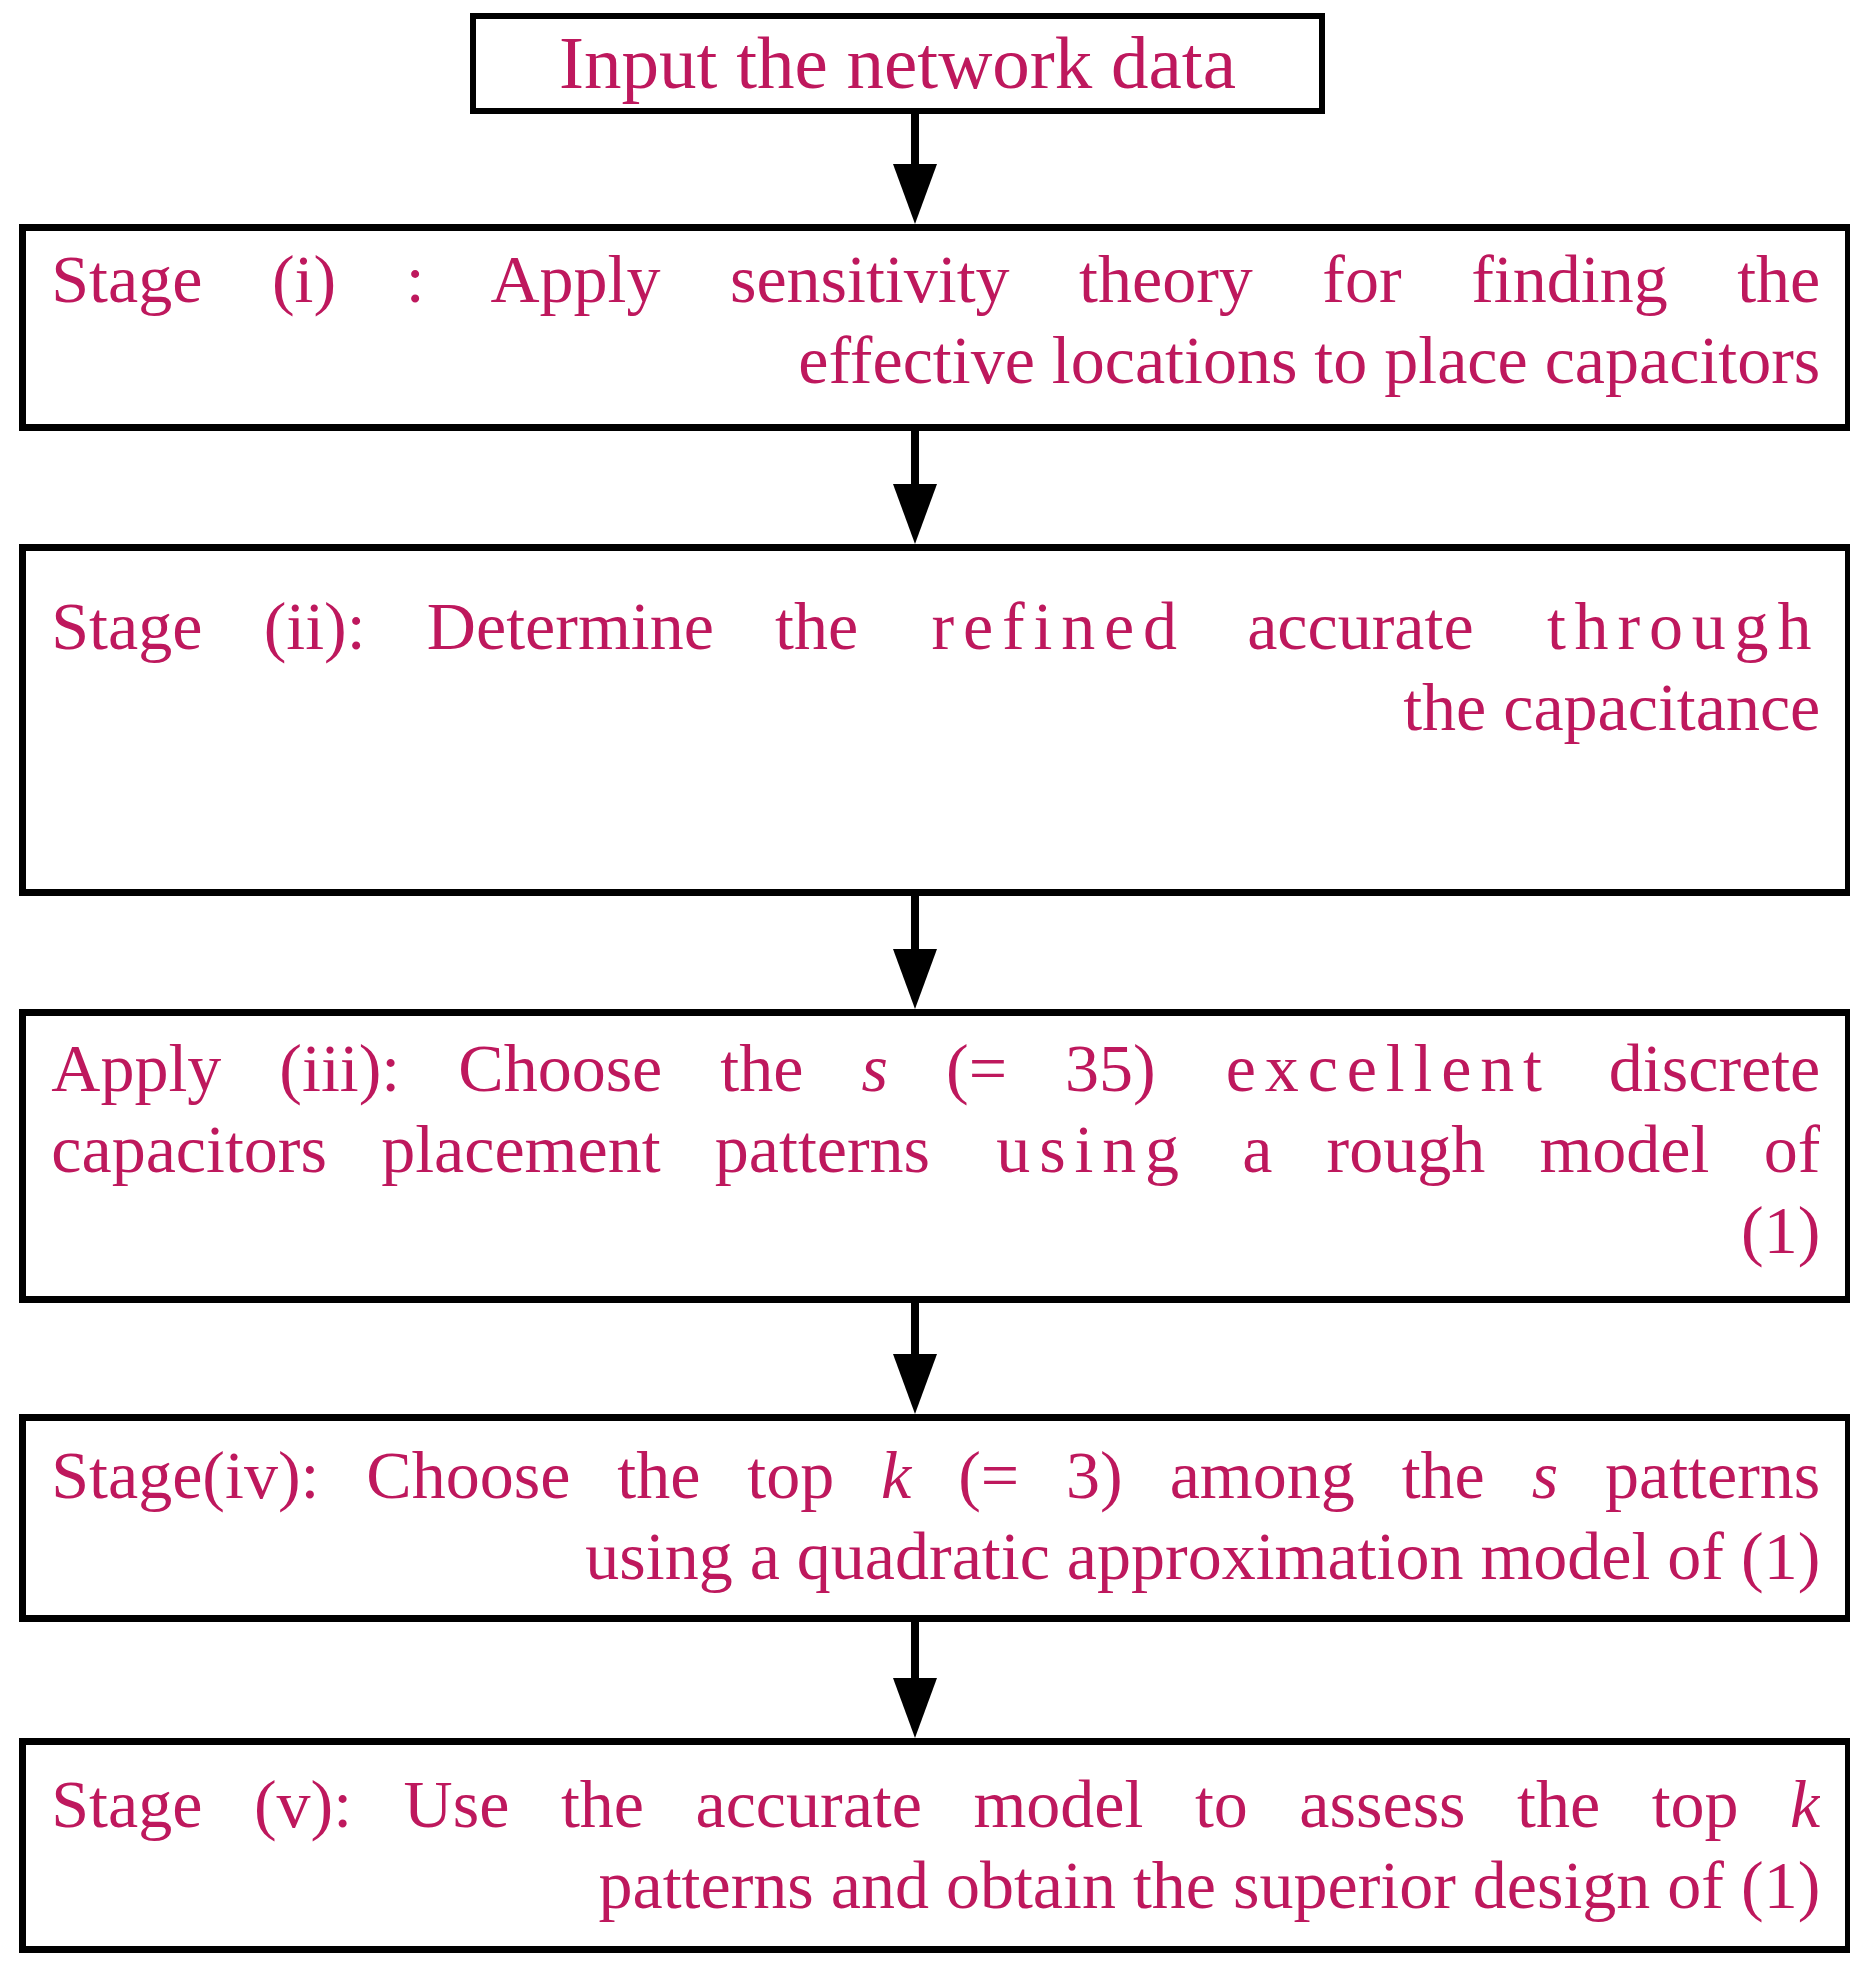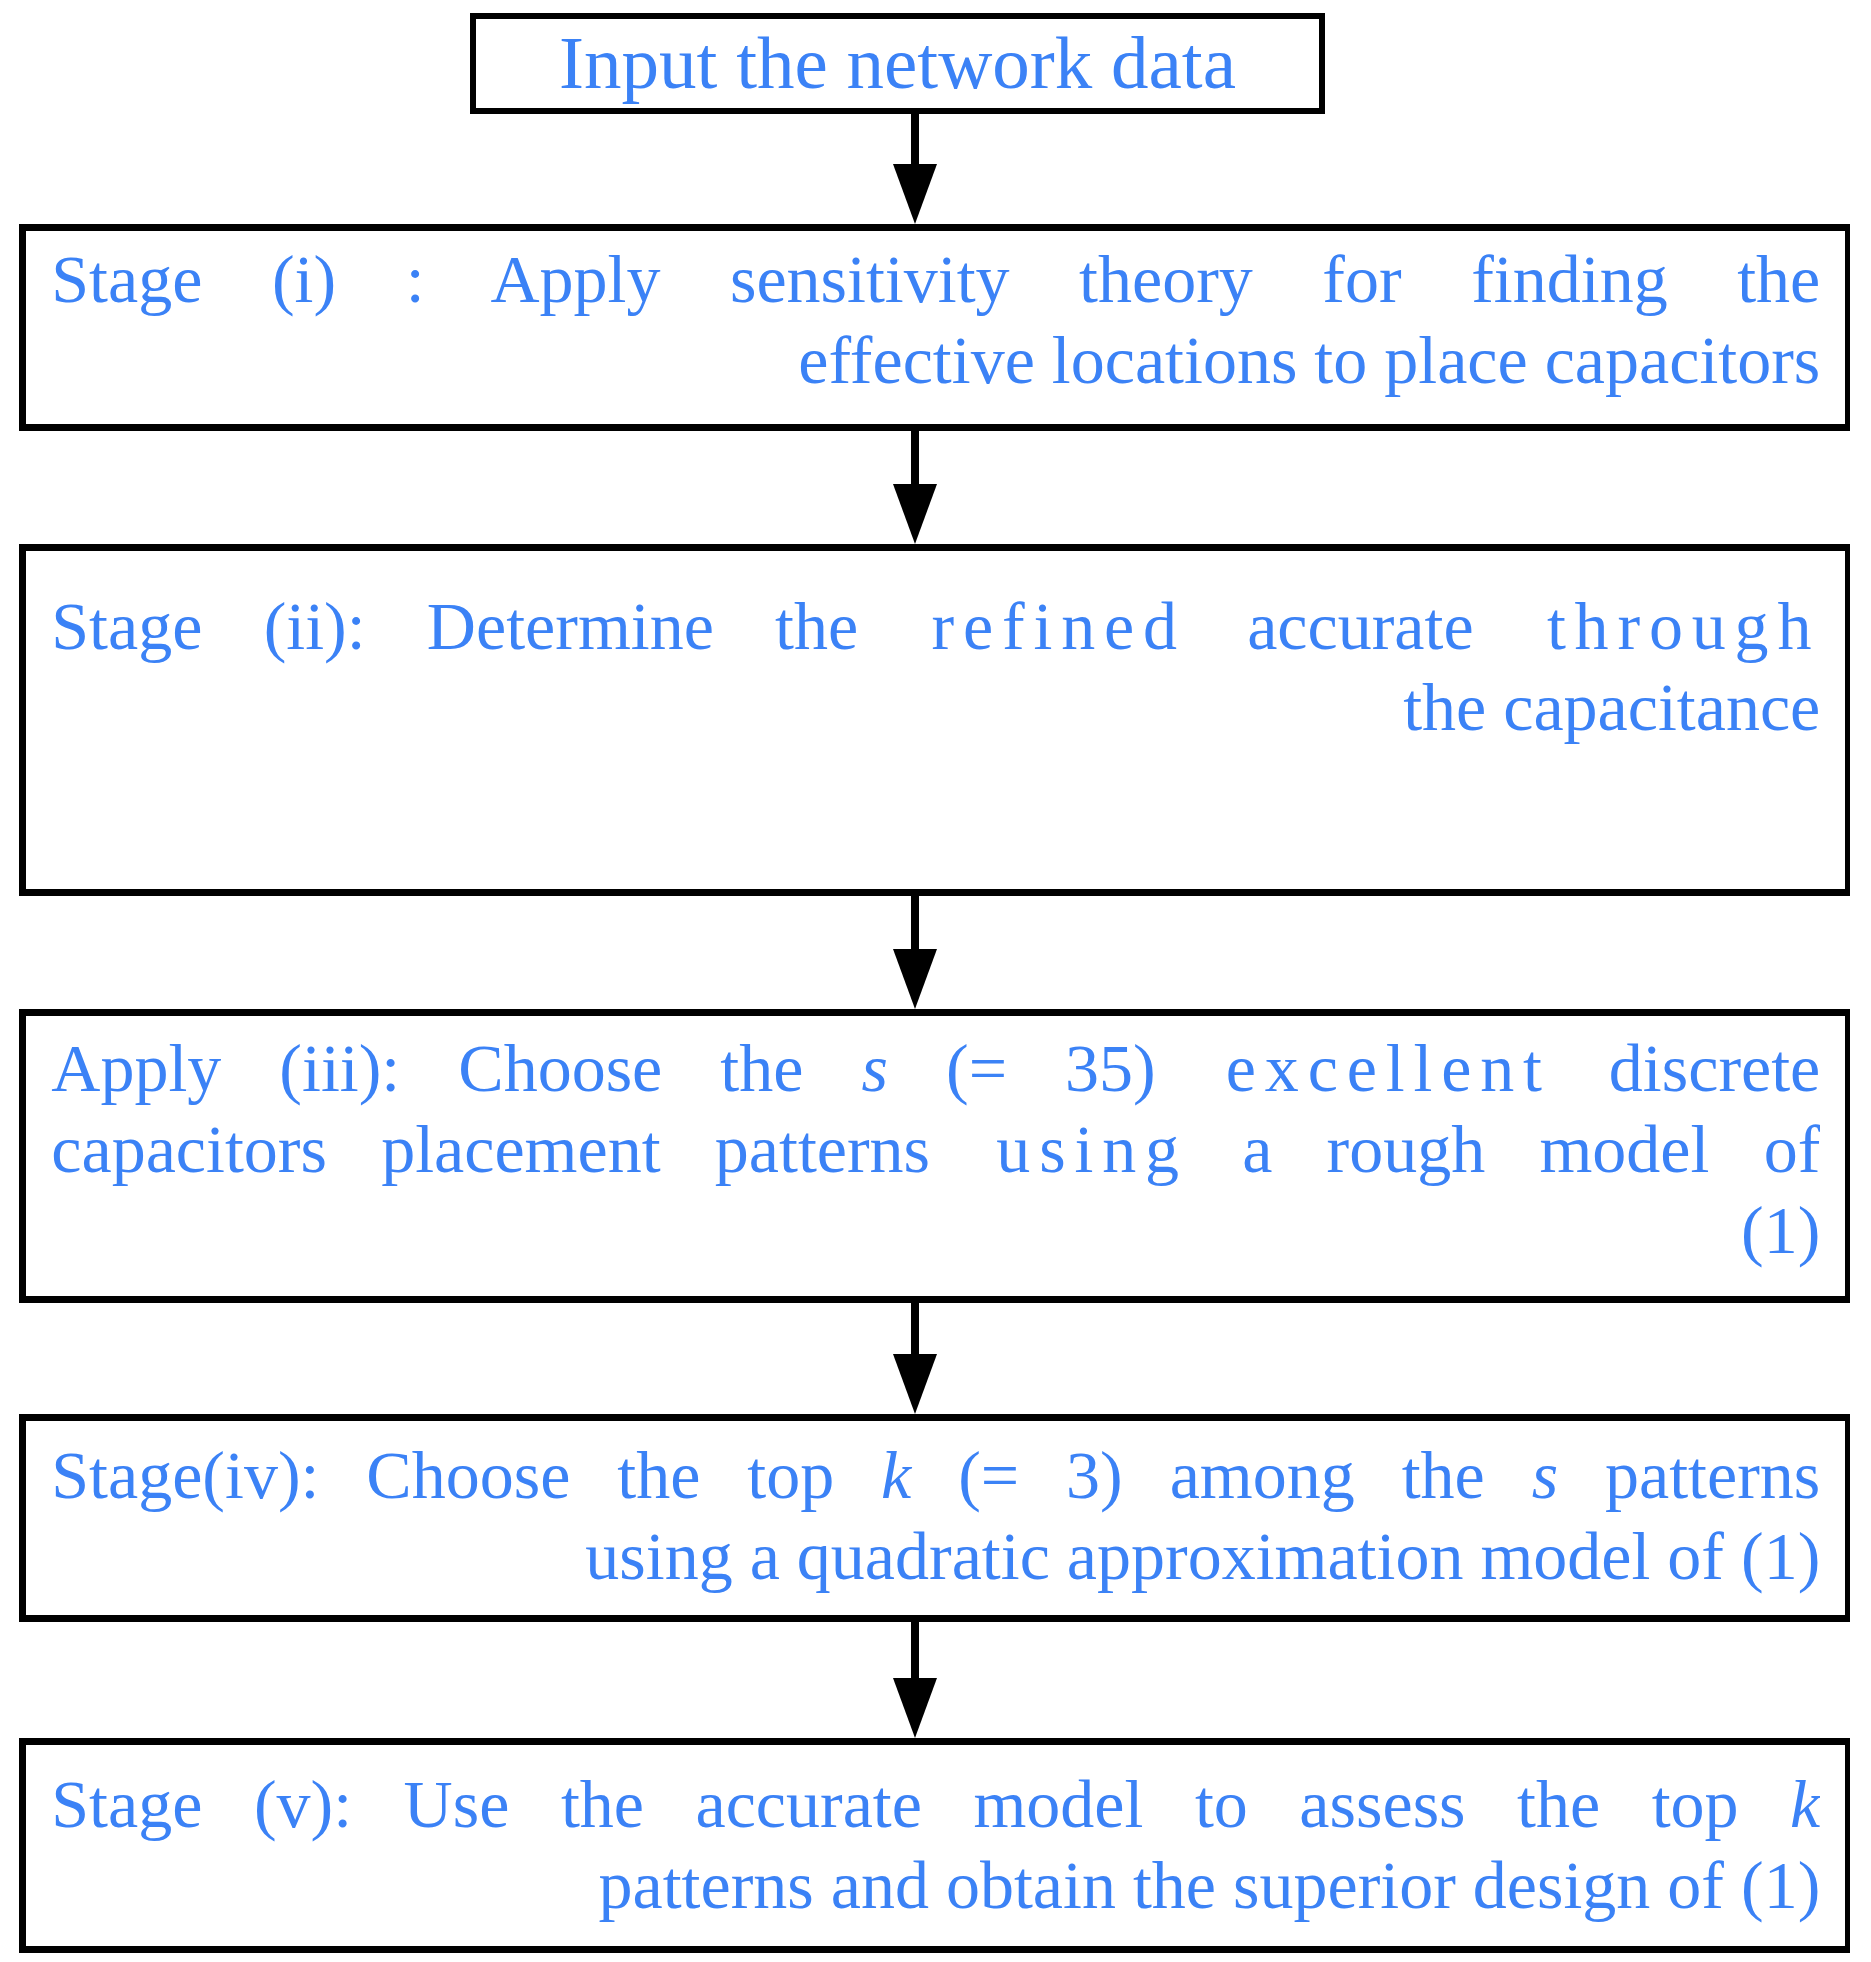--- a/index.html
+++ b/index.html
@@ -1,19 +1,19 @@
 <!DOCTYPE html>
 <html><head>
 <meta charset="utf-8">
 <style>
   html,body{margin:0;padding:0;background:#ffffff;}
   #canvas{
     position:relative;
     width:1850px;height:1963px;
-    background:#ffffff;color:#3b82f6;
+    background:#ffffff;color:#be185d;
     font-family:"Liberation Serif","DejaVu Serif",serif;
     overflow:hidden;
   }
   .box{
     position:absolute;box-sizing:border-box;
     border:7.7px solid #000000;background:#ffffff;
   }
   #start-box{
     left:470px;top:12.6px;width:855px;height:101px;
     border-width:6.8px;

